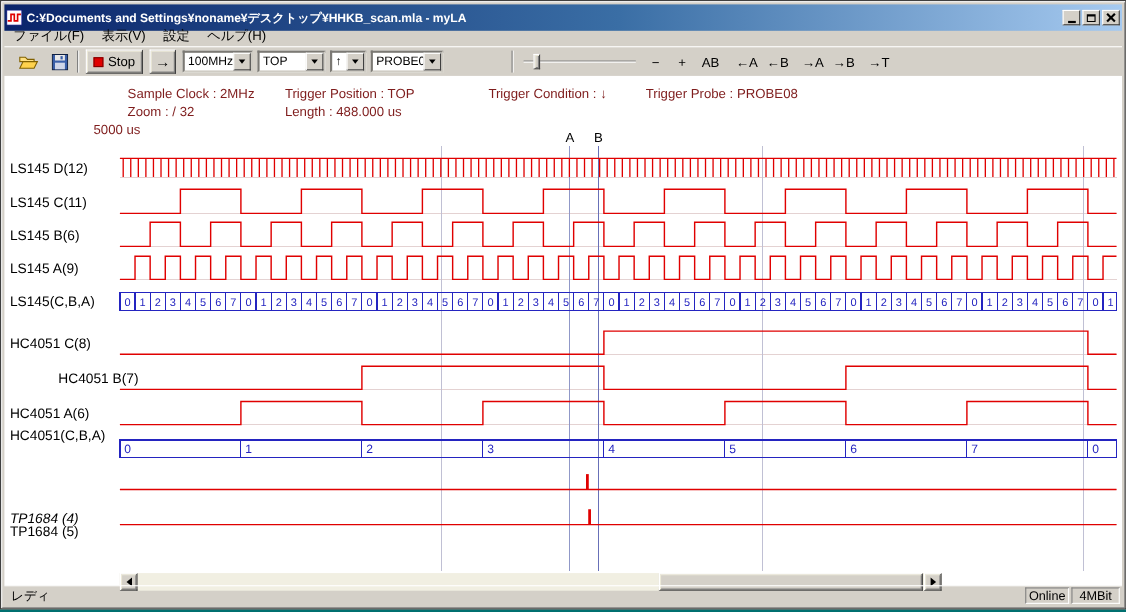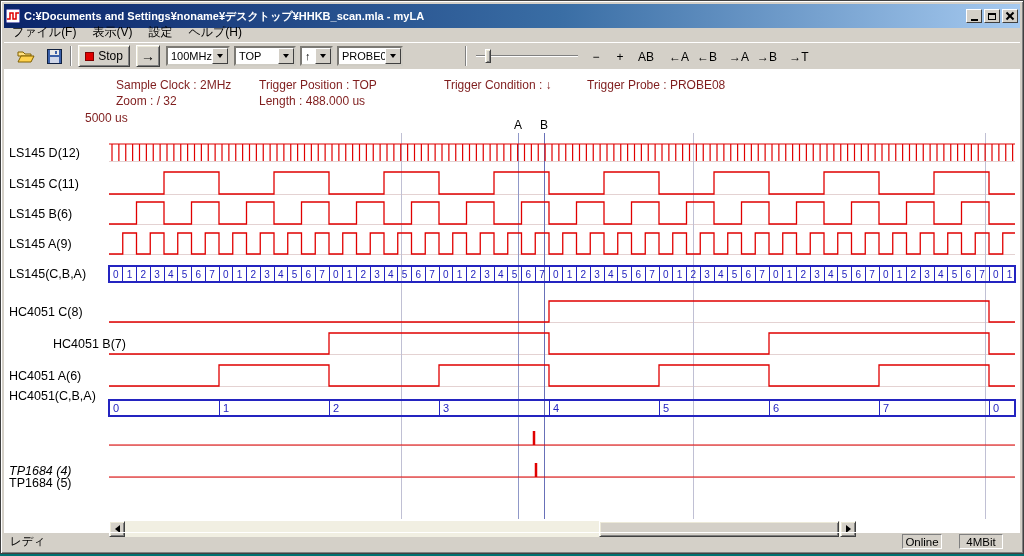--- a/index.html
+++ b/index.html
@@ -67,21 +67,21 @@
   .sb-btn { position:absolute; top:0; width:16px; height:16px; display:flex; align-items:center; justify-content:center; }
   .tri-left { width:0; height:0; border-top:4px solid transparent; border-bottom:4px solid transparent; border-right:5px solid #000; }
   .tri-right { width:0; height:0; border-top:4px solid transparent; border-bottom:4px solid transparent; border-left:5px solid #000; }
   .sb-thumb { position:absolute; left:490px; top:0; width:240px; height:16px; }
 
   
   .statusbar { position:absolute; left:3px; right:3px; bottom:3px; height:18px;
                display:flex; align-items:center; font-size:11.5px; border-top:1px solid #fff; }
   .status-ready { padding-left:6px; flex:1; }
   .status-cell { height:15px; display:flex; align-items:center; justify-content:center;
-                 border:1px solid; border-color:#808080 #fff #fff #808080; margin-right:17px; padding:0 4px;text-align:right; }
+                 border:1px solid; border-color:#808080 #fff #fff #808080; margin-right:2px; padding:0 4px;text-align:right; }
 </style>
 </head>
 <body>
 
 <div class="win">
 
   <div class="titlebar">
     <svg class="appicon" viewBox="0 0 14 14">
       <rect x="0" y="0" width="14" height="14" fill="#fff" stroke="#000080"></rect>
       <polyline points="1,10 4,10 4,4 7,4 7,10 10,10 10,4 13,4" fill="none" stroke="#e00000" stroke-width="1.5"></polyline>

